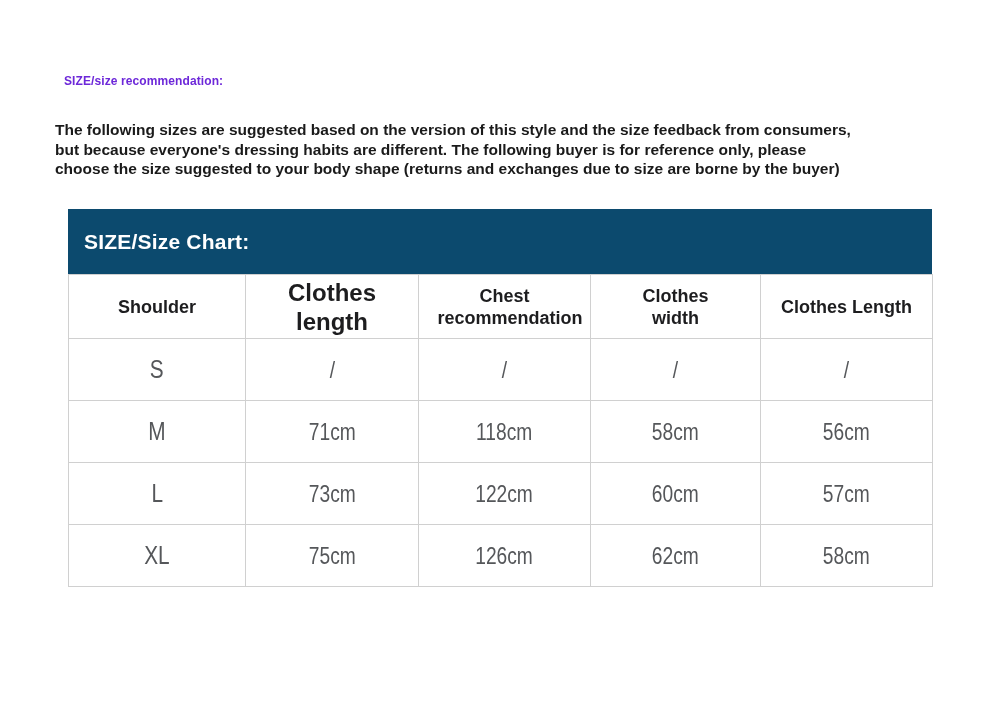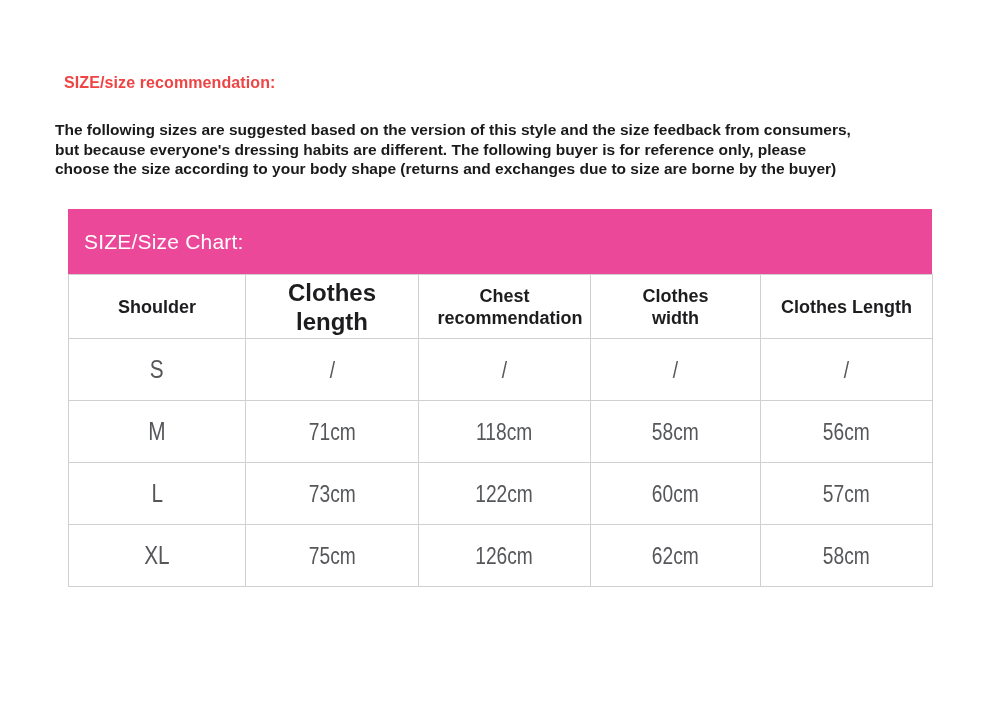--- a/index.html
+++ b/index.html
@@ -12,51 +12,51 @@
     height: 708px;
     position: relative;
     font-family: "Liberation Sans", sans-serif;
     overflow: hidden;
   }
   .rec-heading {
     position: absolute;
     left: 64px;
     top: 74px;
     margin: 0;
-    font-size: 16px;
+    font-size: 12px;
     font-weight: bold;
-    color: #ef4444;
+    color: #6d28d9;
     letter-spacing: 0.1px;
   }
   .rec-text {
     position: absolute;
     left: 55px;
     top: 120px;
     font-size: 15.5px;
     font-weight: bold;
     color: #1a1a1a;
     line-height: 19.5px;
     white-space: nowrap;
   }
   .chart {
     position: absolute;
     left: 68px;
     top: 209px;
     width: 864px;
   }
   .chart-title-bar {
     height: 65px;
-    background: #ec4899;
+    background: #0c4a6e;
     color: #ffffff;
     display: flex;
     align-items: center;
     padding-left: 16px;
     box-sizing: border-box;
     font-size: 21px;
-    font-weight: normal;
+    font-weight: bold;
     letter-spacing: 0.2px;
   }
   table.size-table {
     border-collapse: collapse;
     table-layout: fixed;
     width: 864px;
   }
   .size-table th,
   .size-table td {
     border: 1px solid #d0d0d0;
@@ -105,21 +105,21 @@
 </head>
 <body>
 
 <div>
 
   <h2 class="rec-heading">SIZE/size recommendation:</h2>
 
   <div class="rec-text">
     <div class="rec-line">The following sizes are suggested based on the version of this style and the size feedback from consumers,</div>
     <div class="rec-line">but because everyone's dressing habits are different. The following buyer is for reference only, please</div>
-    <div class="rec-line">choose the size according to your body shape (returns and exchanges due to size are borne by the buyer)</div>
+    <div class="rec-line">choose the size suggested to your body shape (returns and exchanges due to size are borne by the buyer)</div>
   </div>
 
   <div class="chart">
 
     <div class="chart-title-bar">
       <span>SIZE/Size Chart:</span>
     </div>
 
     <table class="size-table">
       <colgroup>

